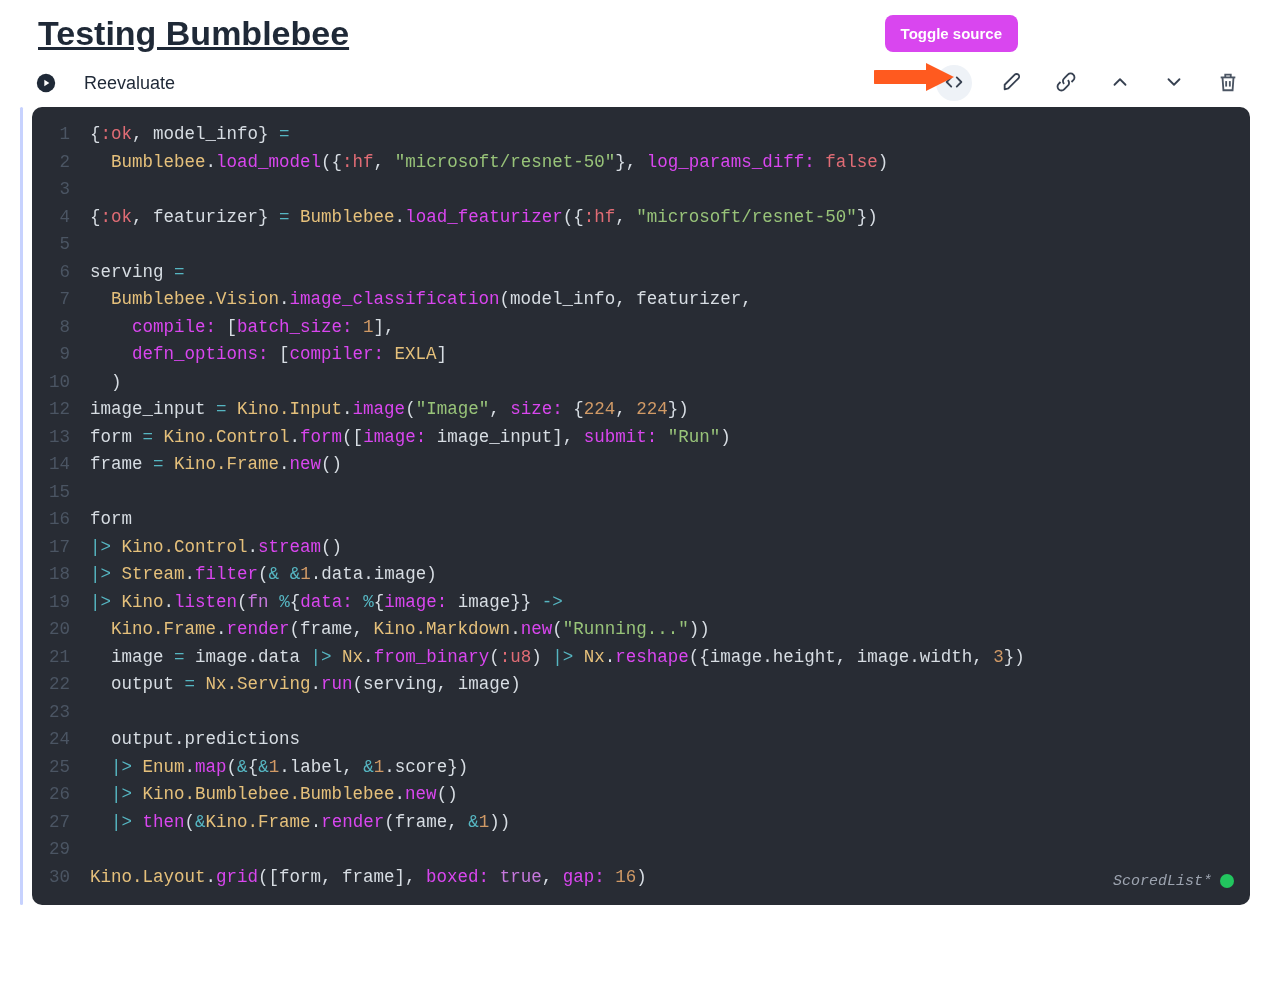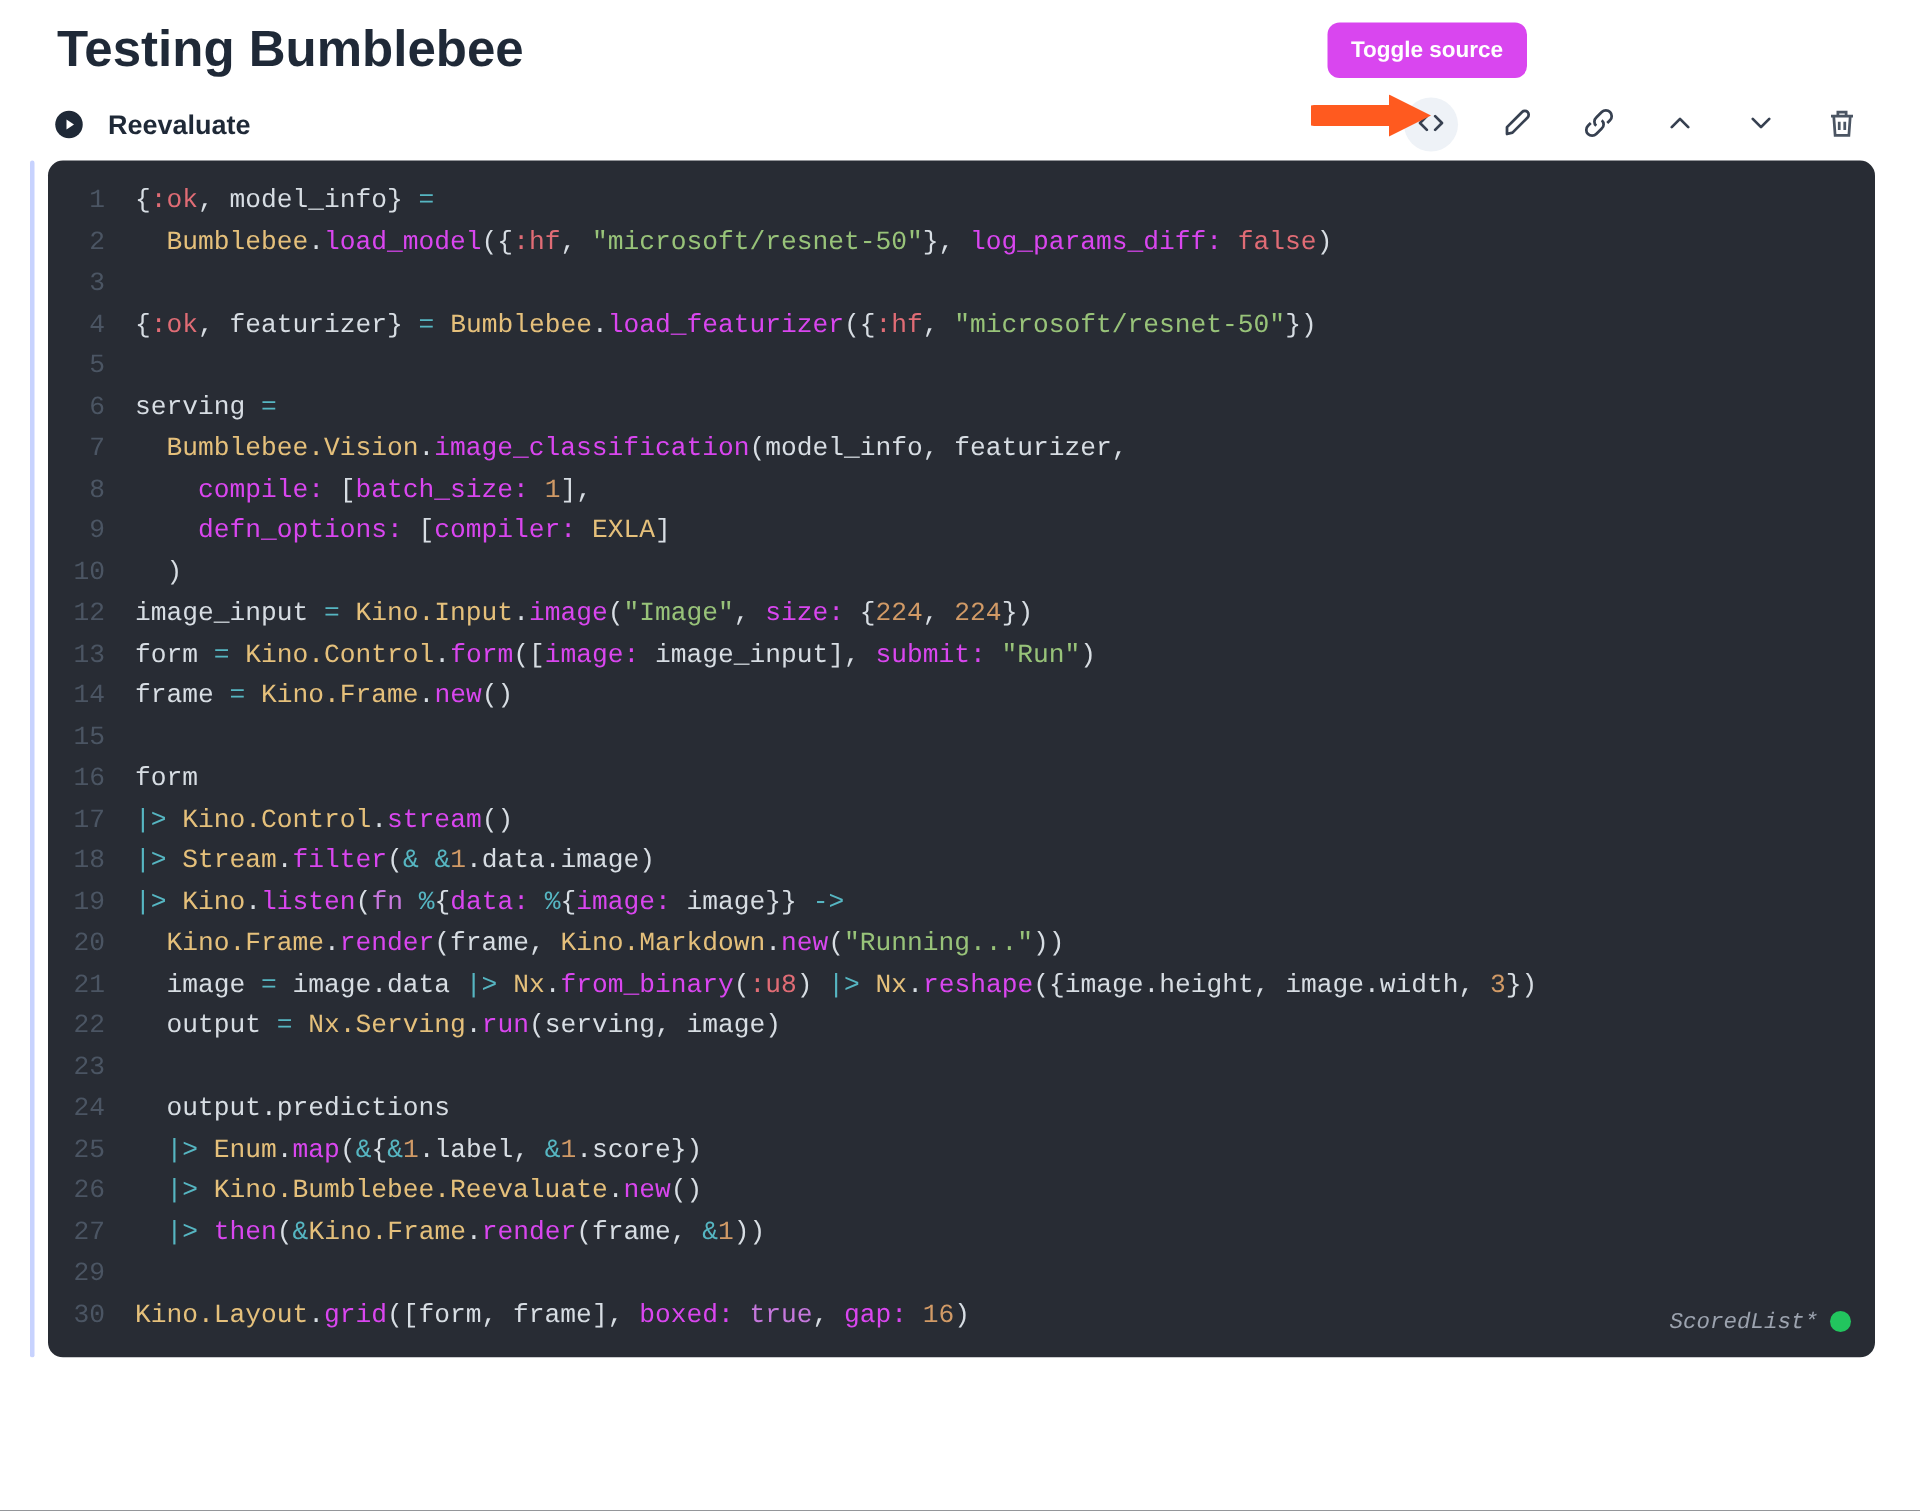--- a/index.html
+++ b/index.html
@@ -10,34 +10,35 @@
     width: 1280px;
     padding: 0;
   }
   .container { padding: 0 30px; position: relative; }
 
   .page-title {
     font-size: 34px;
     font-weight: 700;
     color: #1f2937;
     margin: 14px 0 12px 8px;
+    text-decoration: underline;
   }
 
   .toolbar {
     display: flex;
     align-items: center;
     margin: 0 0 6px 6px;
     position: relative;
   }
   .reevaluate {
     display: inline-flex;
     align-items: center;
-    gap: 16px;
+    gap: 28px;
     font-size: 18px;
-    font-weight: 700;
+    font-weight: 400;
     color: #1f2937;
     cursor: pointer;
   }
   .reevaluate .play-icon {
     width: 20px; height: 20px; display: inline-flex; align-items: center; justify-content: center;
   }
   .reevaluate svg { width: 20px; height: 20px; }
 
   .actions {
     margin-left: auto;
@@ -235,21 +236,21 @@
         <div class="code-row"><span class="gutter">16</span><span class="code"><span class="tok-p">form</span></span></div>
         <div class="code-row"><span class="gutter">17</span><span class="code"><span class="tok-o">|&gt;</span><span class="tok-p"> </span><span class="tok-m">Kino.Control</span><span class="tok-p">.</span><span class="tok-f">stream</span><span class="tok-p">()</span></span></div>
         <div class="code-row"><span class="gutter">18</span><span class="code"><span class="tok-o">|&gt;</span><span class="tok-p"> </span><span class="tok-m">Stream</span><span class="tok-p">.</span><span class="tok-f">filter</span><span class="tok-p">(</span><span class="tok-o">&amp;</span><span class="tok-p"> </span><span class="tok-o">&amp;</span><span class="tok-n">1</span><span class="tok-p">.data.image)</span></span></div>
         <div class="code-row"><span class="gutter">19</span><span class="code"><span class="tok-o">|&gt;</span><span class="tok-p"> </span><span class="tok-m">Kino</span><span class="tok-p">.</span><span class="tok-f">listen</span><span class="tok-p">(</span><span class="tok-k">fn</span><span class="tok-p"> </span><span class="tok-o">%</span><span class="tok-p">{</span><span class="tok-f">data:</span><span class="tok-p"> </span><span class="tok-o">%</span><span class="tok-p">{</span><span class="tok-f">image:</span><span class="tok-p"> image}} </span><span class="tok-o">-&gt;</span></span></div>
         <div class="code-row"><span class="gutter">20</span><span class="code"><span class="tok-p">  </span><span class="tok-m">Kino.Frame</span><span class="tok-p">.</span><span class="tok-f">render</span><span class="tok-p">(frame, </span><span class="tok-m">Kino.Markdown</span><span class="tok-p">.</span><span class="tok-f">new</span><span class="tok-p">(</span><span class="tok-s">"Running..."</span><span class="tok-p">))</span></span></div>
         <div class="code-row"><span class="gutter">21</span><span class="code"><span class="tok-p">  image </span><span class="tok-o">=</span><span class="tok-p"> image.data </span><span class="tok-o">|&gt;</span><span class="tok-p"> </span><span class="tok-m">Nx</span><span class="tok-p">.</span><span class="tok-f">from_binary</span><span class="tok-p">(</span><span class="tok-a">:u8</span><span class="tok-p">) </span><span class="tok-o">|&gt;</span><span class="tok-p"> </span><span class="tok-m">Nx</span><span class="tok-p">.</span><span class="tok-f">reshape</span><span class="tok-p">({image.height, image.width, </span><span class="tok-n">3</span><span class="tok-p">})</span></span></div>
         <div class="code-row"><span class="gutter">22</span><span class="code"><span class="tok-p">  output </span><span class="tok-o">=</span><span class="tok-p"> </span><span class="tok-m">Nx.Serving</span><span class="tok-p">.</span><span class="tok-f">run</span><span class="tok-p">(serving, image)</span></span></div>
         <div class="code-row"><span class="gutter">23</span><span class="code"><span class="tok-p"></span></span></div>
         <div class="code-row"><span class="gutter">24</span><span class="code"><span class="tok-p">  output.predictions</span></span></div>
         <div class="code-row"><span class="gutter">25</span><span class="code"><span class="tok-p">  </span><span class="tok-o">|&gt;</span><span class="tok-p"> </span><span class="tok-m">Enum</span><span class="tok-p">.</span><span class="tok-f">map</span><span class="tok-p">(</span><span class="tok-o">&amp;</span><span class="tok-p">{</span><span class="tok-o">&amp;</span><span class="tok-n">1</span><span class="tok-p">.label, </span><span class="tok-o">&amp;</span><span class="tok-n">1</span><span class="tok-p">.score})</span></span></div>
-        <div class="code-row"><span class="gutter">26</span><span class="code"><span class="tok-p">  </span><span class="tok-o">|&gt;</span><span class="tok-p"> </span><span class="tok-m">Kino.Bumblebee.Reevaluate</span><span class="tok-p">.</span><span class="tok-f">new</span><span class="tok-p">()</span></span></div>
+        <div class="code-row"><span class="gutter">26</span><span class="code"><span class="tok-p">  </span><span class="tok-o">|&gt;</span><span class="tok-p"> </span><span class="tok-m">Kino.Bumblebee.Bumblebee</span><span class="tok-p">.</span><span class="tok-f">new</span><span class="tok-p">()</span></span></div>
         <div class="code-row"><span class="gutter">27</span><span class="code"><span class="tok-p">  </span><span class="tok-o">|&gt;</span><span class="tok-p"> </span><span class="tok-f">then</span><span class="tok-p">(</span><span class="tok-o">&amp;</span><span class="tok-m">Kino.Frame</span><span class="tok-p">.</span><span class="tok-f">render</span><span class="tok-p">(frame, </span><span class="tok-o">&amp;</span><span class="tok-n">1</span><span class="tok-p">))</span></span></div>
         <div class="code-row"><span class="gutter">29</span><span class="code"><span class="tok-p"></span></span></div>
         <div class="code-row"><span class="gutter">30</span><span class="code"><span class="tok-m">Kino.Layout</span><span class="tok-p">.</span><span class="tok-f">grid</span><span class="tok-p">([form, frame], </span><span class="tok-f">boxed:</span><span class="tok-p"> </span><span class="tok-k">true</span><span class="tok-p">, </span><span class="tok-f">gap:</span><span class="tok-p"> </span><span class="tok-n">16</span><span class="tok-p">)</span></span></div>
         <div class="status">
           <span>ScoredList*</span>
           <span class="dot" style="background: rgb(34, 197, 94);"></span>
         </div>
       </div>
   </div>
 

